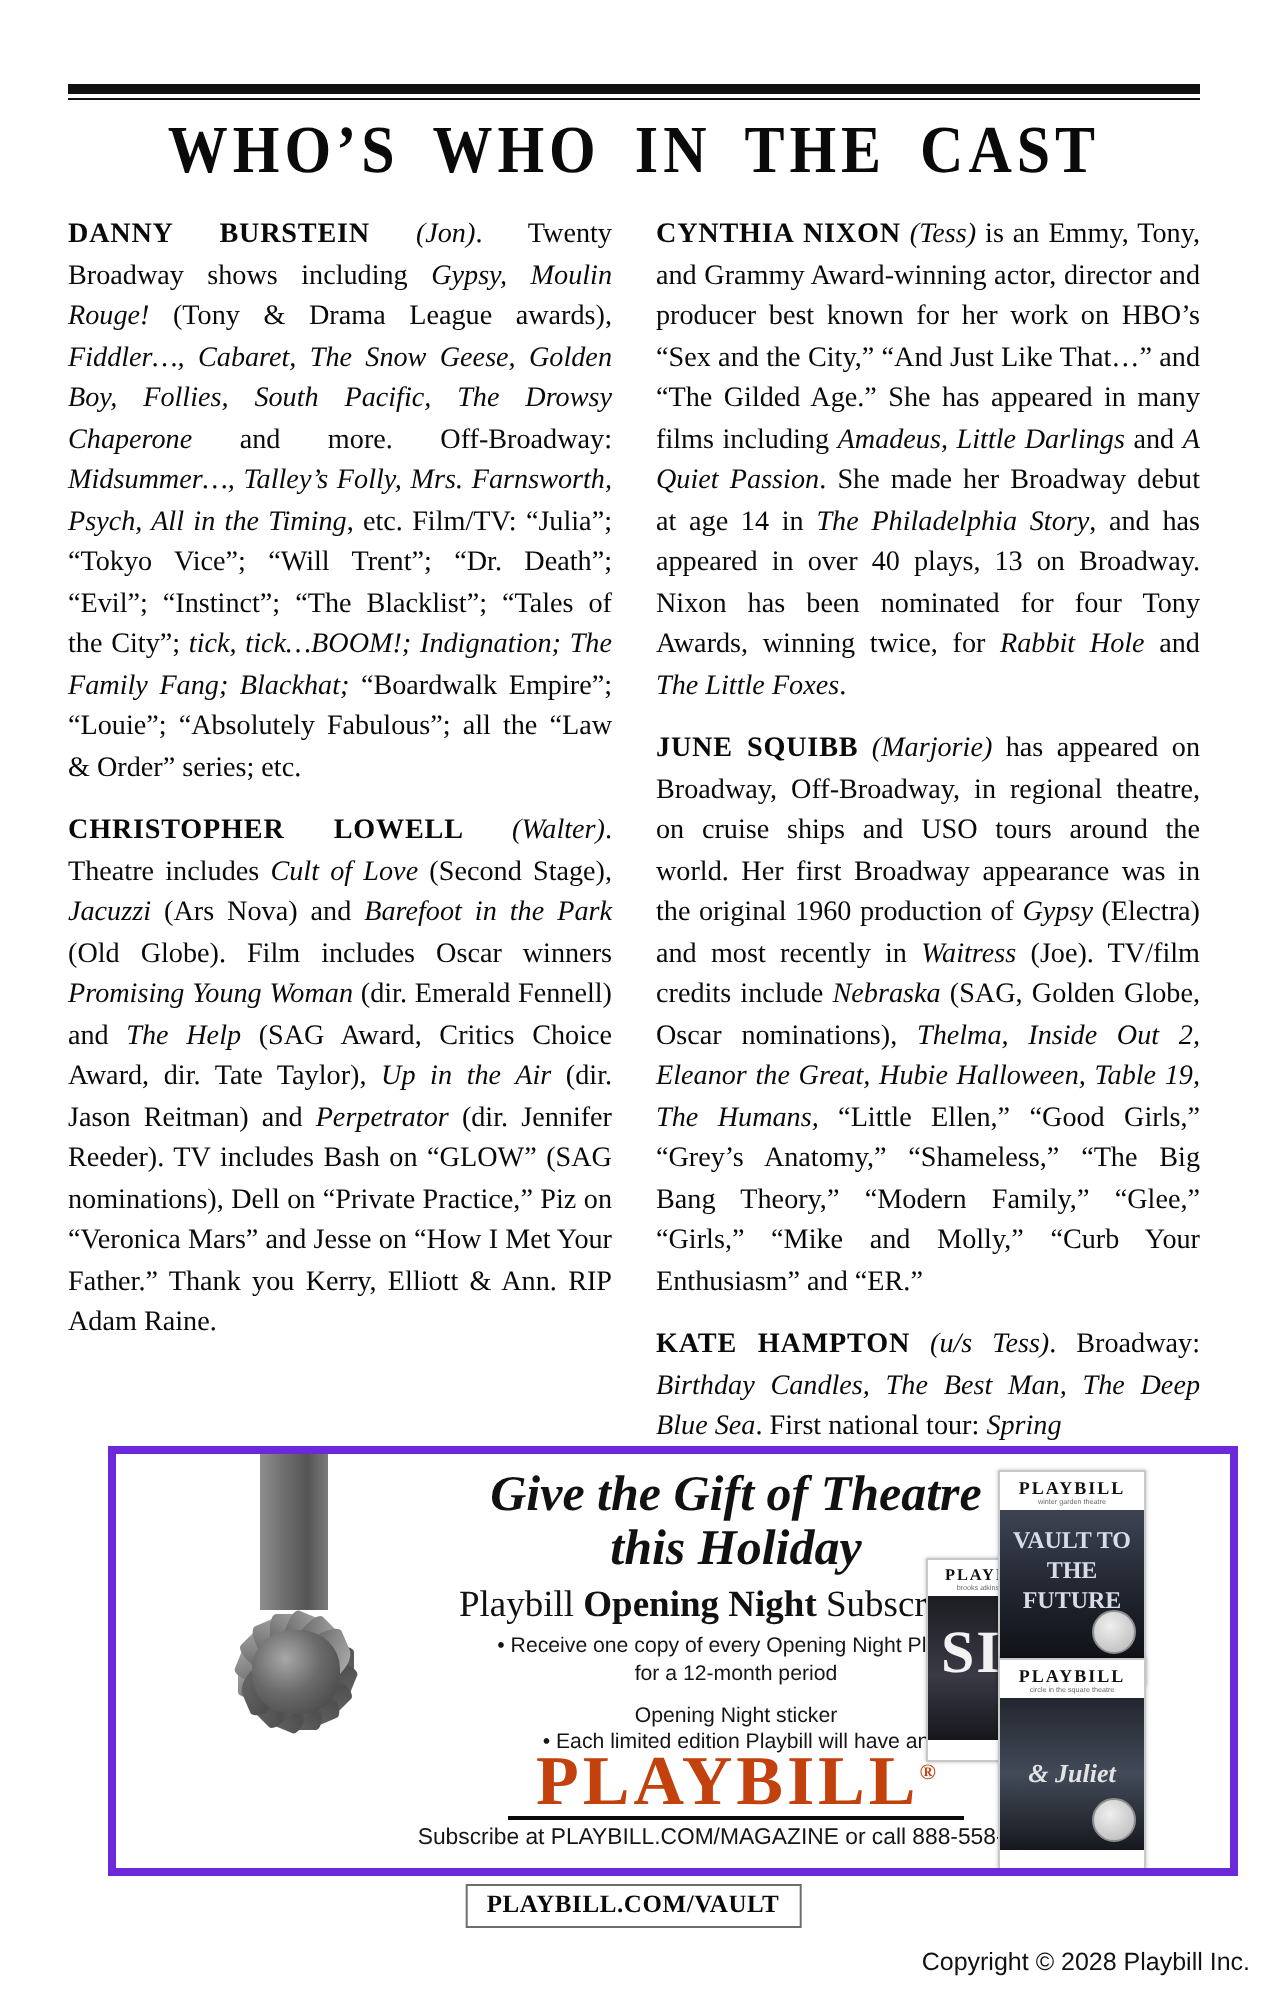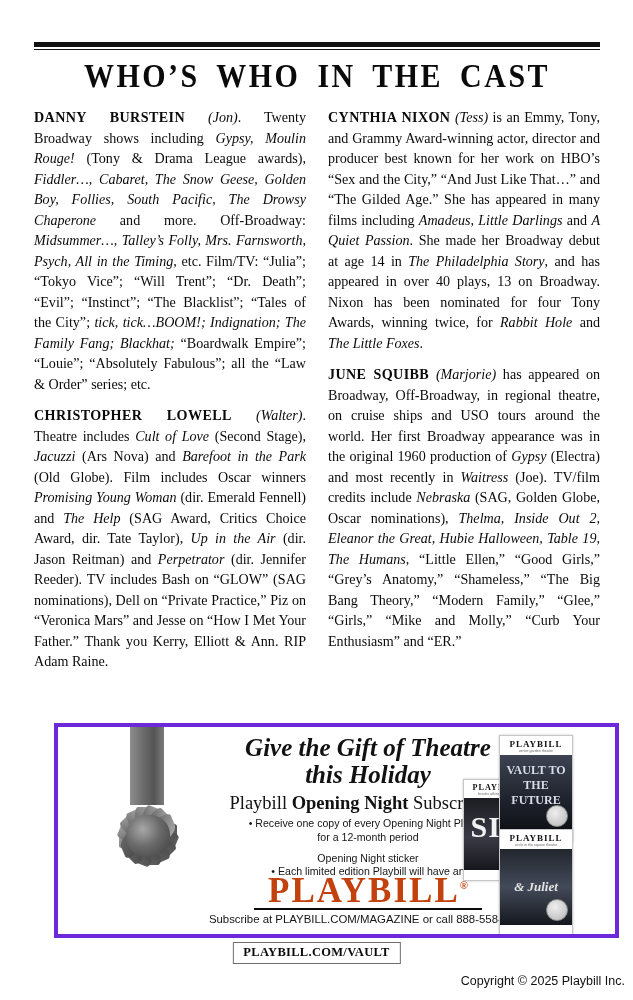--- a/index.html
+++ b/index.html
@@ -310,20 +310,21 @@
   <div class="columns">
 
     <div class="col">
       <p class="bio"><span class="nm">DANNY BURSTEIN</span> <span class="it">(Jon)</span>. Twenty Broadway shows including <span class="it">Gypsy, Moulin Rouge!</span> (Tony &amp; Drama League awards), <span class="it">Fiddler…, Cabaret, The Snow Geese, Golden Boy, Follies, South Pacific, The Drowsy Chaperone</span> and more. Off-Broadway: <span class="it">Midsummer…, Talley’s Folly, Mrs. Farnsworth, Psych, All in the Timing</span>, etc. Film/TV: “Julia”; “Tokyo Vice”; “Will Trent”; “Dr. Death”; “Evil”; “Instinct”; “The Blacklist”; “Tales of the City”; <span class="it">tick, tick…BOOM!; Indignation; The Family Fang; Blackhat;</span> “Boardwalk Empire”; “Louie”; “Absolutely Fabulous”; all the “Law &amp; Order” series; etc.</p>
       <p class="bio"><span class="nm">CHRISTOPHER LOWELL</span> <span class="it">(Walter)</span>. Theatre includes <span class="it">Cult of Love</span> (Second Stage), <span class="it">Jacuzzi</span> (Ars Nova) and <span class="it">Barefoot in the Park</span> (Old Globe). Film includes Oscar winners <span class="it">Promising Young Woman</span> (dir. Emerald Fennell) and <span class="it">The Help</span> (SAG Award, Critics Choice Award, dir. Tate Taylor), <span class="it">Up in the Air</span> (dir. Jason Reitman) and <span class="it">Perpetrator</span> (dir. Jennifer Reeder). TV includes Bash on “GLOW” (SAG nominations), Dell on “Private Practice,” Piz on “Veronica Mars” and Jesse on “How I Met Your Father.” Thank you Kerry, Elliott &amp; Ann. RIP Adam Raine.</p>
     </div>
 
     <div class="col">
       <p class="bio"><span class="nm">CYNTHIA NIXON</span> <span class="it">(Tess)</span> is an Emmy, Tony, and Grammy Award-winning actor, director and producer best known for her work on HBO’s “Sex and the City,” “And Just Like That…” and “The Gilded Age.” She has appeared in many films including <span class="it">Amadeus, Little Darlings</span> and <span class="it">A Quiet Passion</span>. She made her Broadway debut at age 14 in <span class="it">The Philadelphia Story</span>, and has appeared in over 40 plays, 13 on Broadway. Nixon has been nominated for four Tony Awards, winning twice, for <span class="it">Rabbit Hole</span> and <span class="it">The Little Foxes</span>.</p>
       <p class="bio"><span class="nm">JUNE SQUIBB</span> <span class="it">(Marjorie)</span> has appeared on Broadway, Off-Broadway, in regional theatre, on cruise ships and USO tours around the world. Her first Broadway appearance was in the original 1960 production of <span class="it">Gypsy</span> (Electra) and most recently in <span class="it">Waitress</span> (Joe). TV/film credits include <span class="it">Nebraska</span> (SAG, Golden Globe, Oscar nominations), <span class="it">Thelma, Inside Out 2, Eleanor the Great, Hubie Halloween, Table 19, The Humans,</span> “Little Ellen,” “Good Girls,” “Grey’s Anatomy,” “Shameless,” “The Big Bang Theory,” “Modern Family,” “Glee,” “Girls,” “Mike and Molly,” “Curb Your Enthusiasm” and “ER.”</p>
+      <p class="bio"><span class="nm">KATE HAMPTON</span> <span class="it">(u/s Tess)</span>. Broadway: <span class="it">Birthday Candles, The Best Man, The Deep Blue Sea</span>. First national tour: <span class="it">Spring</span></p>
     </div>
 
   </div>
 
   <div class="ad">
     <div class="ad-inner">
 
       <div class="ribbon"></div>
       <div class="bow">
         <div class="bow-petal" style="transform:rotate(0deg)"></div>
@@ -390,15 +391,15 @@
             <div class="seal"></div>
           </div>
         </div>
 
       </div>
 
     </div>
   </div>
 
   <div class="vault">PLAYBILL.COM/VAULT</div>
-  <div class="copyright">Copyright © 2025 Playbill Inc.</div>
+  <div class="copyright">Copyright © 2028 Playbill Inc.</div>
 
 </div>
 
 </body></html>

